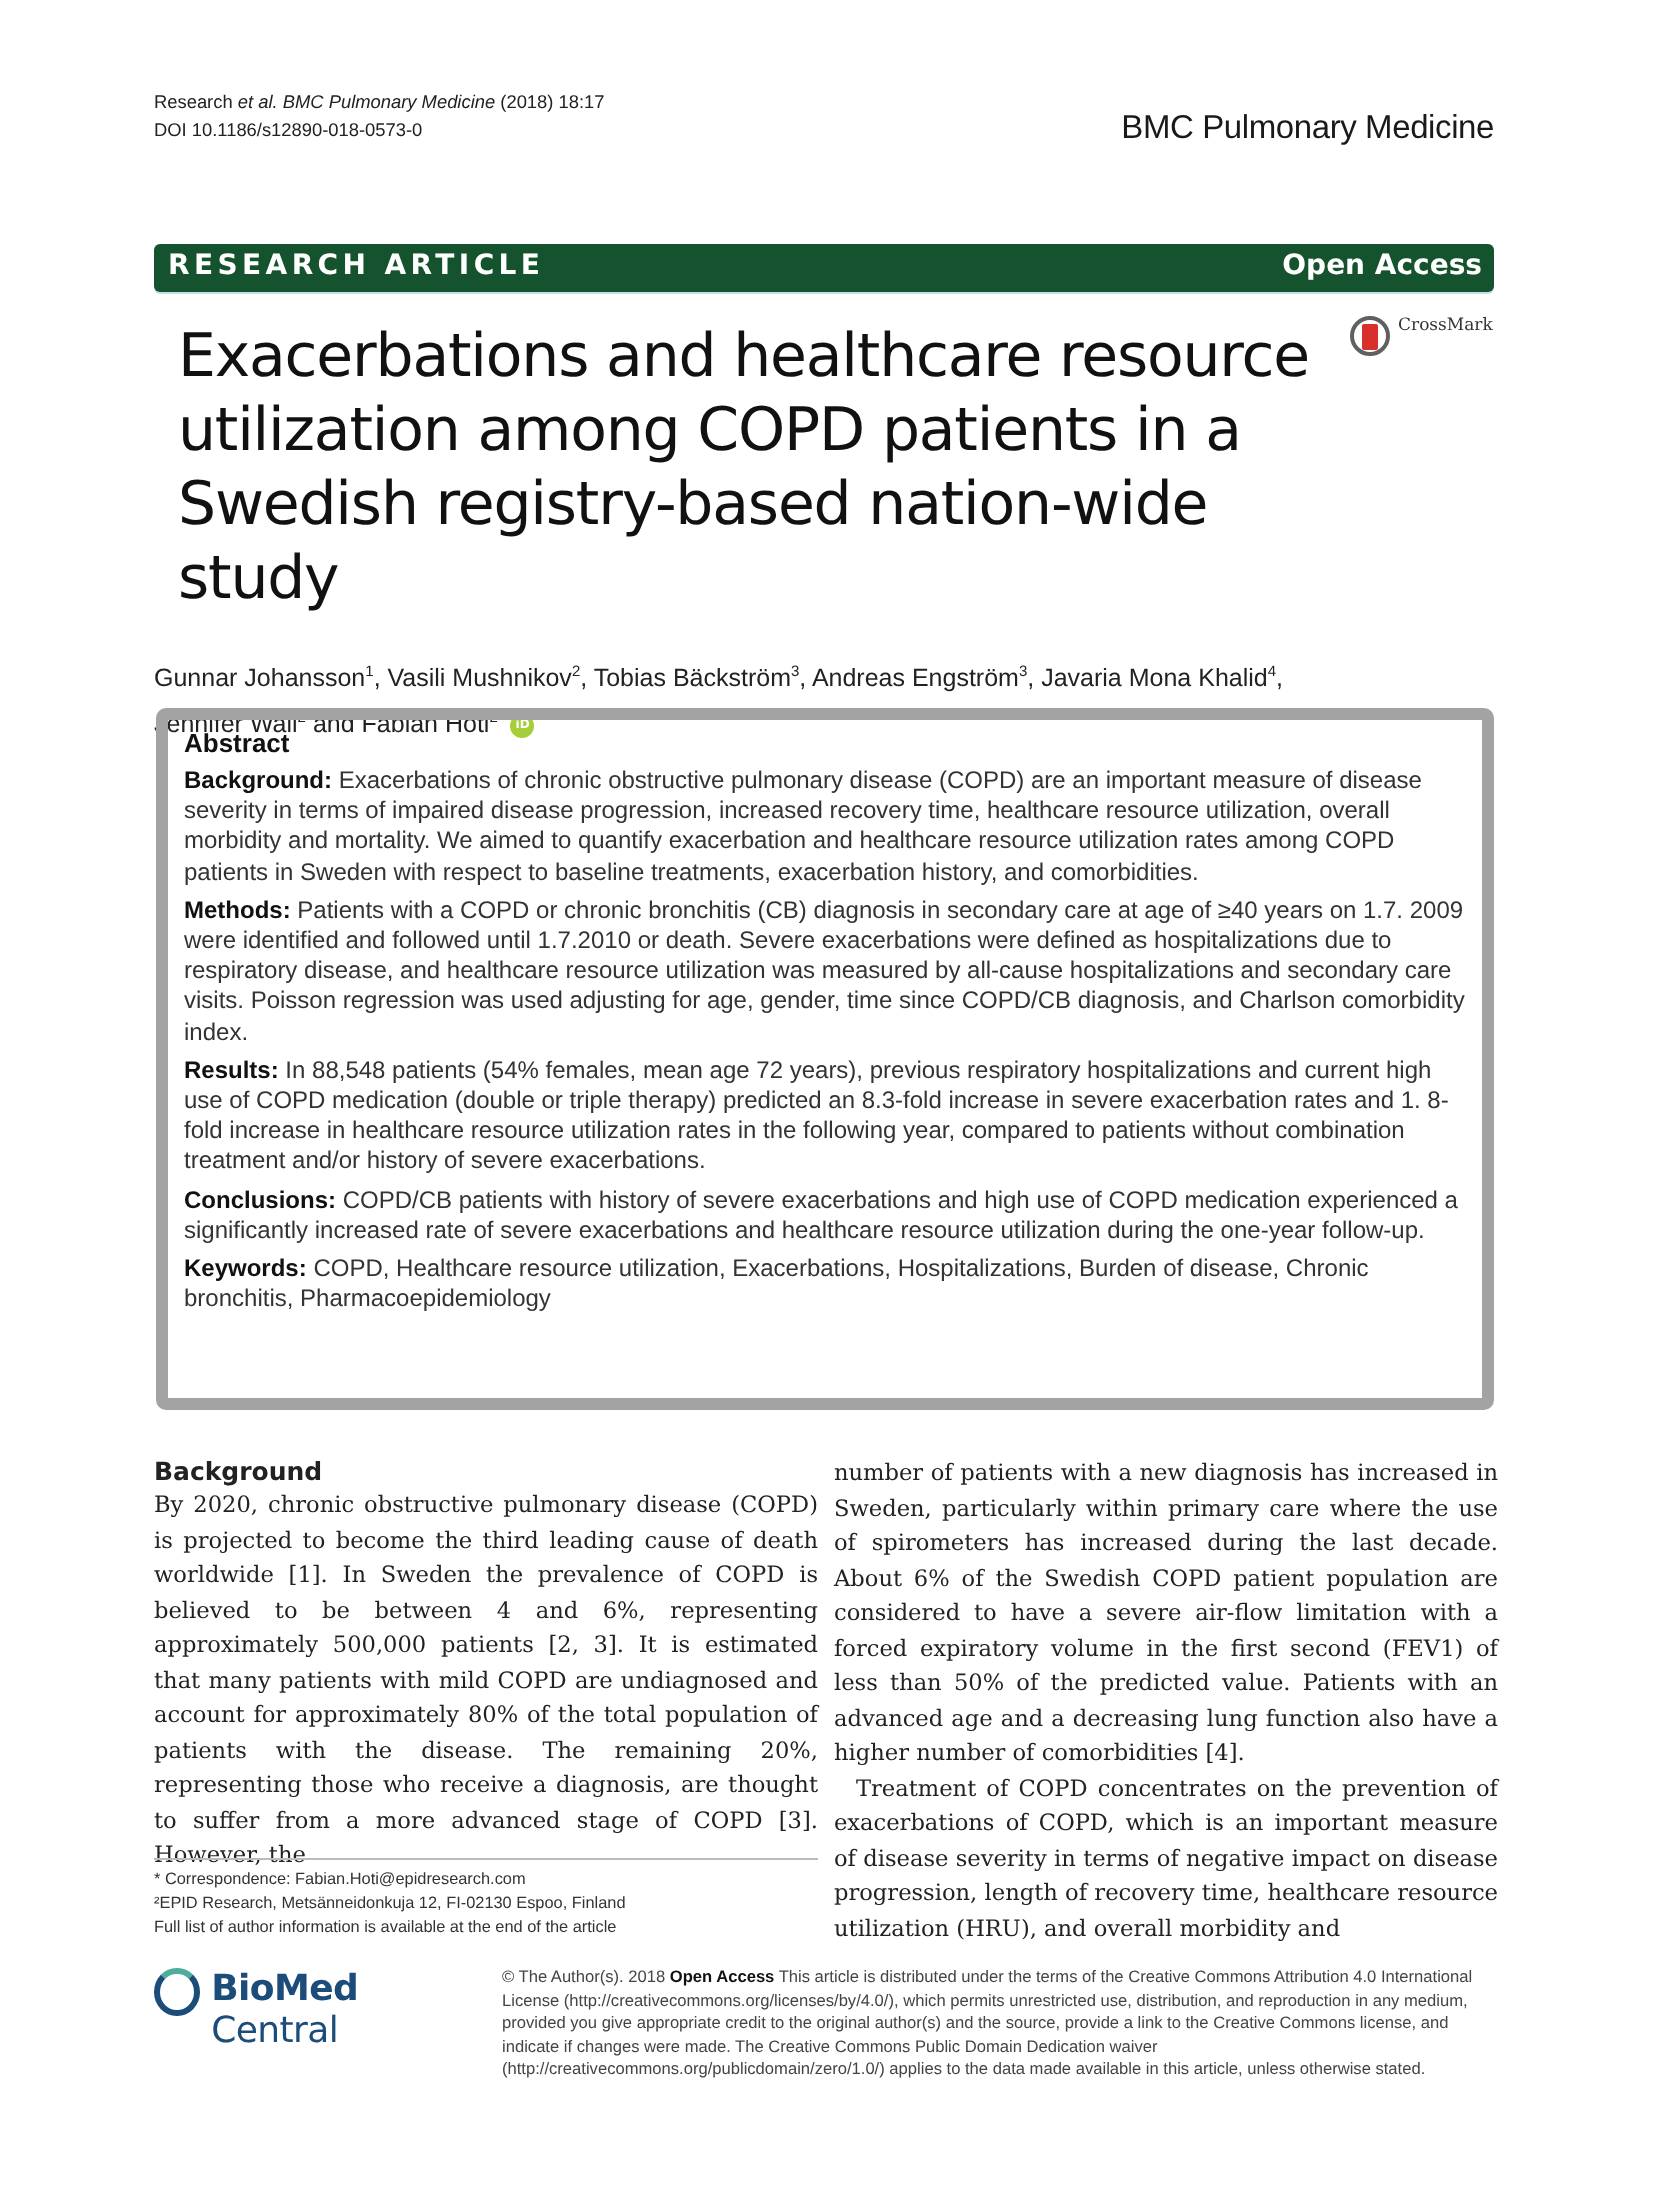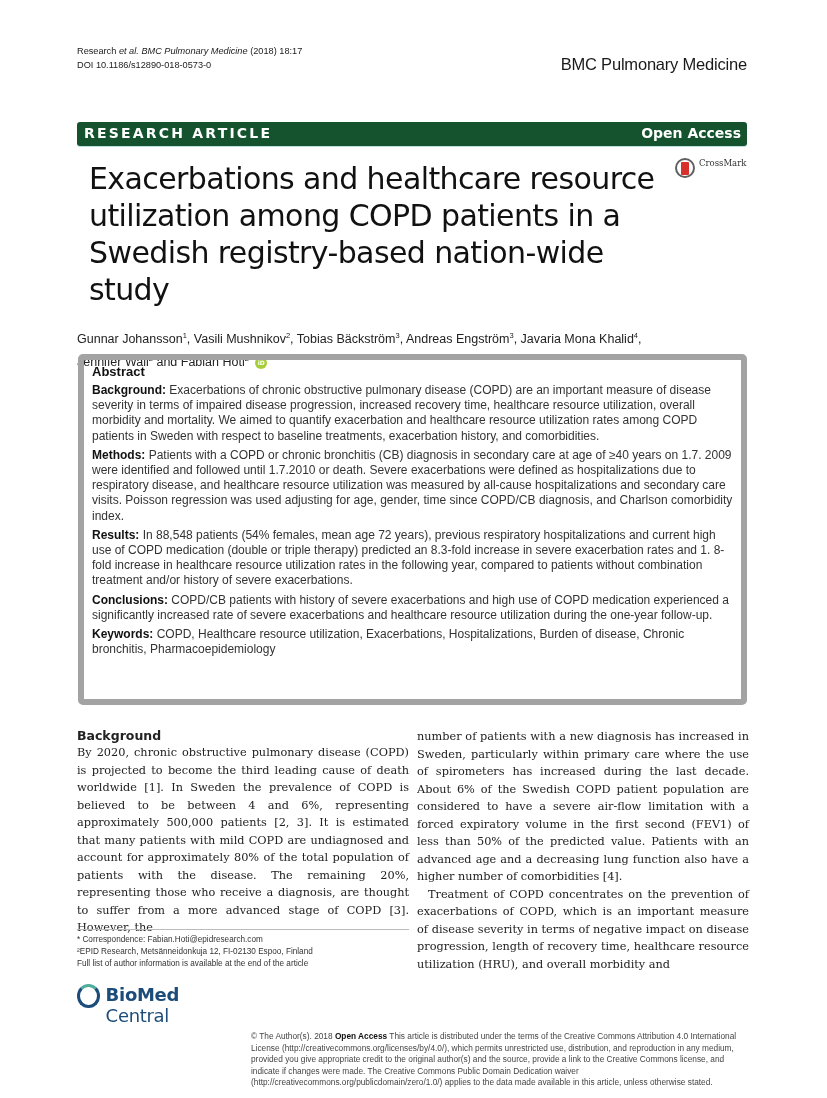--- a/index.html
+++ b/index.html
@@ -36,21 +36,21 @@
   .col p.indent { text-indent: 11px; }
 
   .footnotes { position: absolute; left: 77px; top: 929px; width: 332px; border-top: 1px solid #bbb; padding-top: 4px; font-family: Liberation Sans, sans-serif; font-size: 8.2px; line-height: 12px; color: #333; }
   .footnotes div { white-space: nowrap; }
 
   .bmc { position: absolute; left: 77px; top: 984px; width: 160px; height: 34px; display: flex; gap: 6px; }
   .bmc .ring { width: 24px; height: 24px; border-radius: 50%; border: 3px solid #1c4c79; border-top-color: #4fae9b; box-sizing: border-box; }
   .bmc .name { font-family: "DejaVu Sans", sans-serif; font-size: 18px; color: #1c4c79; letter-spacing: -0.3px; }
   .bmc .name b { font-weight: bold; }
 
-  .license { position: absolute; left: 251px; top: 983px; width: 500px; font-family: "Liberation Sans", sans-serif; font-size: 8.3px; line-height: 11.6px; color: #444; margin-top: 48px; }
+  .license { position: absolute; left: 251px; top: 983px; width: 500px; font-family: "Liberation Sans", sans-serif; font-size: 8.3px; line-height: 11.6px; color: #444; }
   .license b { color: #111; }
 </style>
 </head>
 <body>
 
 <div class="hdr-left">
   <div><span>Research</span> <i>et al.</i> <i>BMC Pulmonary Medicine</i> <span>(2018) 18:17</span></div>
   <div>DOI 10.1186/s12890-018-0573-0</div>
 </div>
 <div class="hdr-right">BMC Pulmonary Medicine</div>

